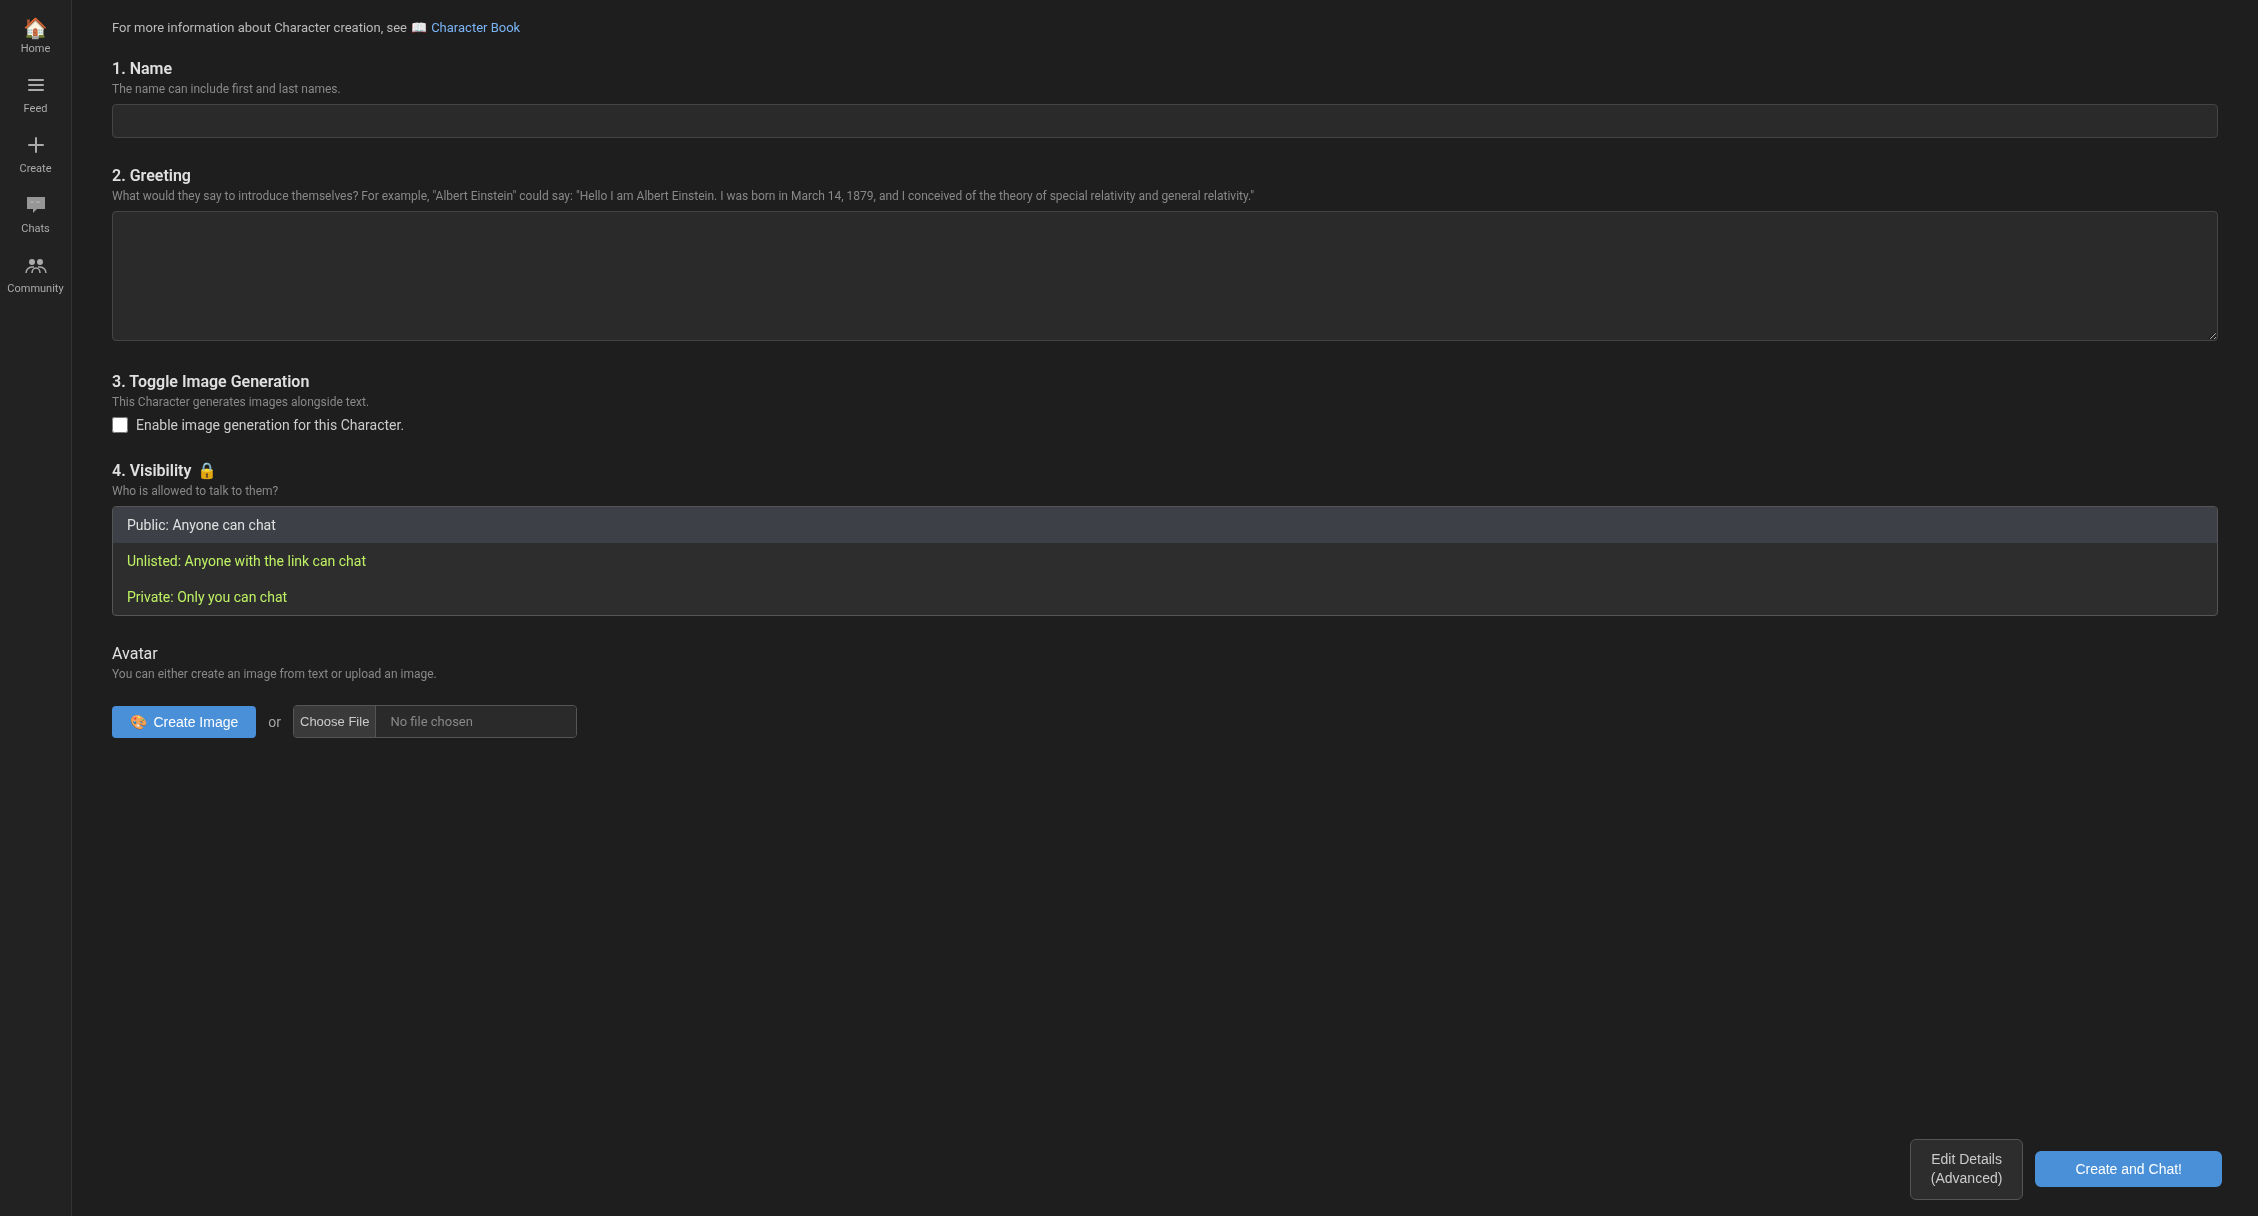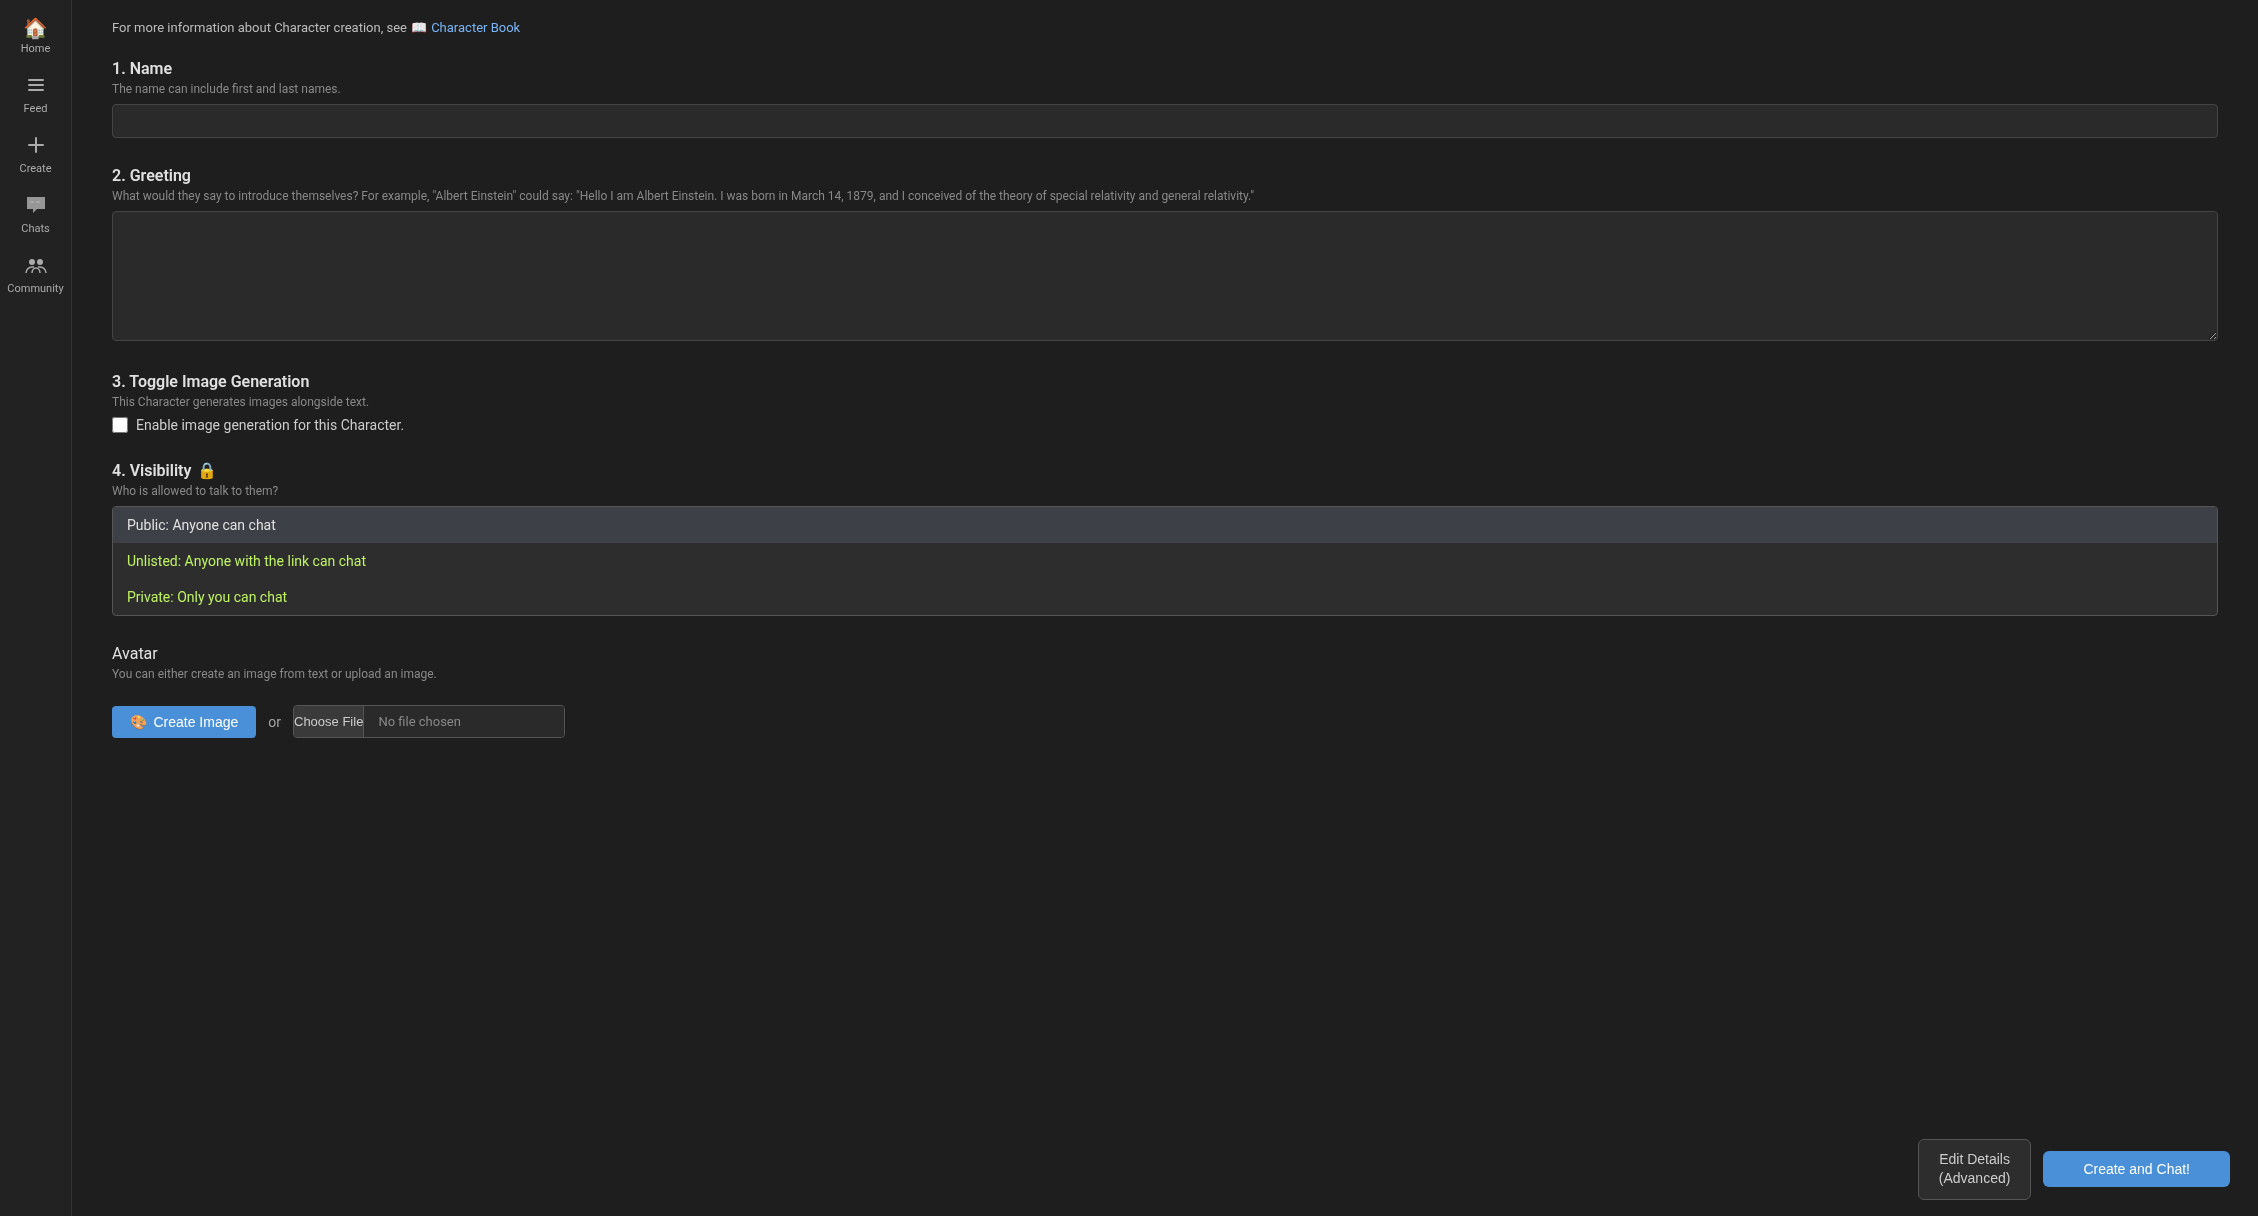--- a/index.html
+++ b/index.html
@@ -173,37 +173,37 @@
       border: 1px solid #555;
       border-radius: 4px;
       overflow: hidden;
       background: #2a2a2a;
     }
     .choose-file-btn {
       background: #3a3a3a;
       border: none;
       border-right: 1px solid #555;
       color: #ccc;
-      padding: 8px 0;
+      padding: 8px 6px;
       font-size: 13px;
       cursor: pointer;
       white-space: nowrap;
     }
     .no-file-label {
       padding: 8px 14px;
       color: #888;
       font-size: 13px;
       background: #2a2a2a;
       min-width: 200px;
     }
     
     #action-bar {
       position: fixed;
       bottom: 0;
-      right: 4px;
+      right: 12px;
       padding: 16px 24px;
       display: flex;
       gap: 12px;
       align-items: center;
       background: transparent;
     }
     .edit-details-btn {
       background: #2d2d2d;
       color: #ccc;
       border: 1px solid #555;

